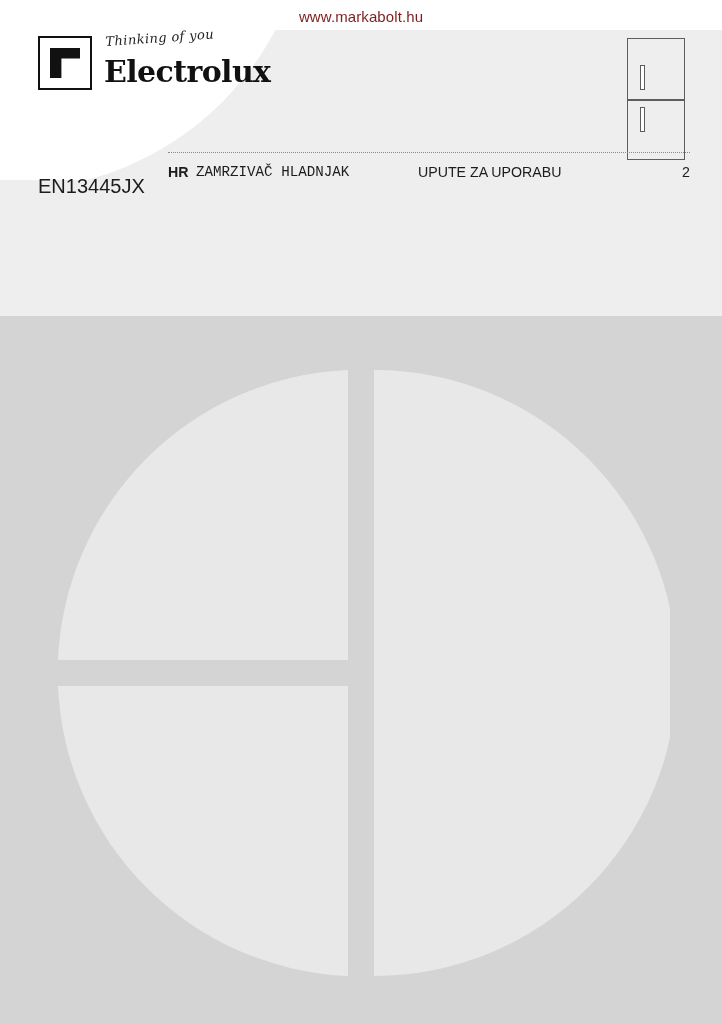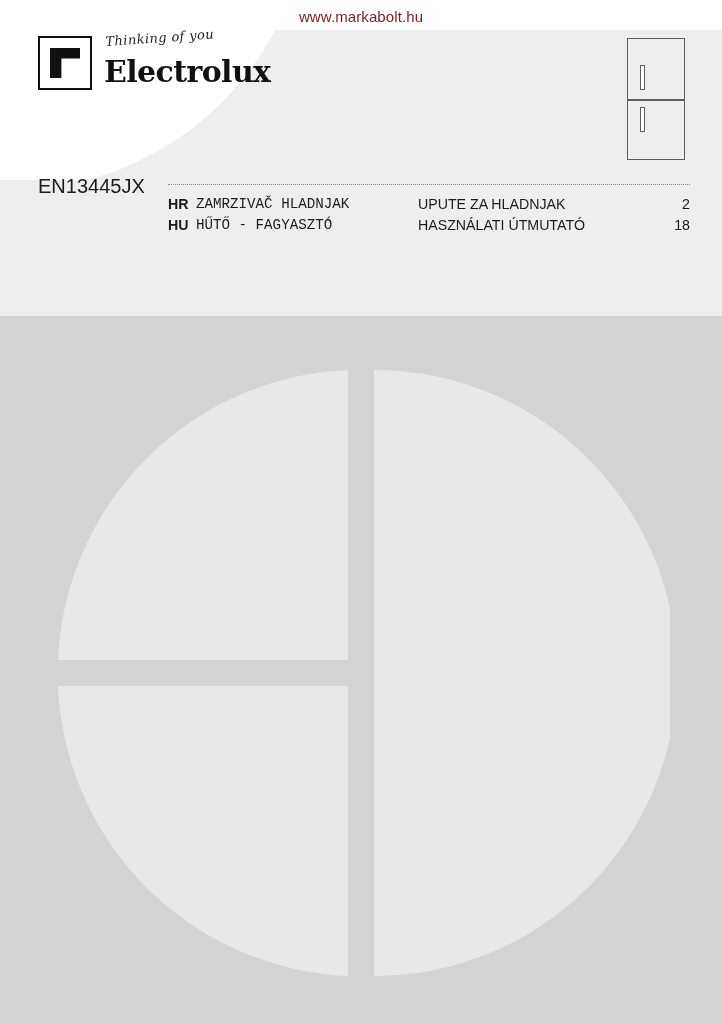--- a/index.html
+++ b/index.html
@@ -151,21 +151,21 @@
   
   .model-code {
     position: absolute;
     top: 175px;
     left: 38px;
     font-size: 20px;
     color: #1c1c1c;
   }
   .lang-table {
     position: absolute;
-    top: 184px;
+    top: 152px;
     left: 168px;
     width: 522px;
   }
   .dotted-rule {
     border-top: 1.4px dotted #8a8a8a;
     height: 0;
     margin-bottom: 8px;
   }
   table.langs {
     width: 100%;
@@ -239,28 +239,22 @@
 
 <div class="model-code">EN13445JX</div>
 
 <div class="lang-table">
   <div class="dotted-rule"></div>
   <table class="langs">
     <tbody>
       <tr>
         <td class="code">HR</td>
         <td class="product">ZAMRZIVAČ HLADNJAK</td>
-        <td class="manual">UPUTE ZA HLADNJAK</td>
+        <td class="manual">UPUTE ZA UPORABU</td>
         <td class="page">2</td>
-      </tr>
-      <tr>
-        <td class="code">HU</td>
-        <td class="product">HŰTŐ - FAGYASZTÓ</td>
-        <td class="manual">HASZNÁLATI ÚTMUTATÓ</td>
-        <td class="page">18</td>
       </tr>
     </tbody>
   </table>
 </div>
 
 <div class="bottom-panel">
   <div class="mark">
     <svg width="618" height="618" viewBox="0 0 618 618" xmlns="http://www.w3.org/2000/svg">
 
       <path d="M322 6 A303 303 0 0 1 322 612 Z" fill="#e8e8e8"></path>

